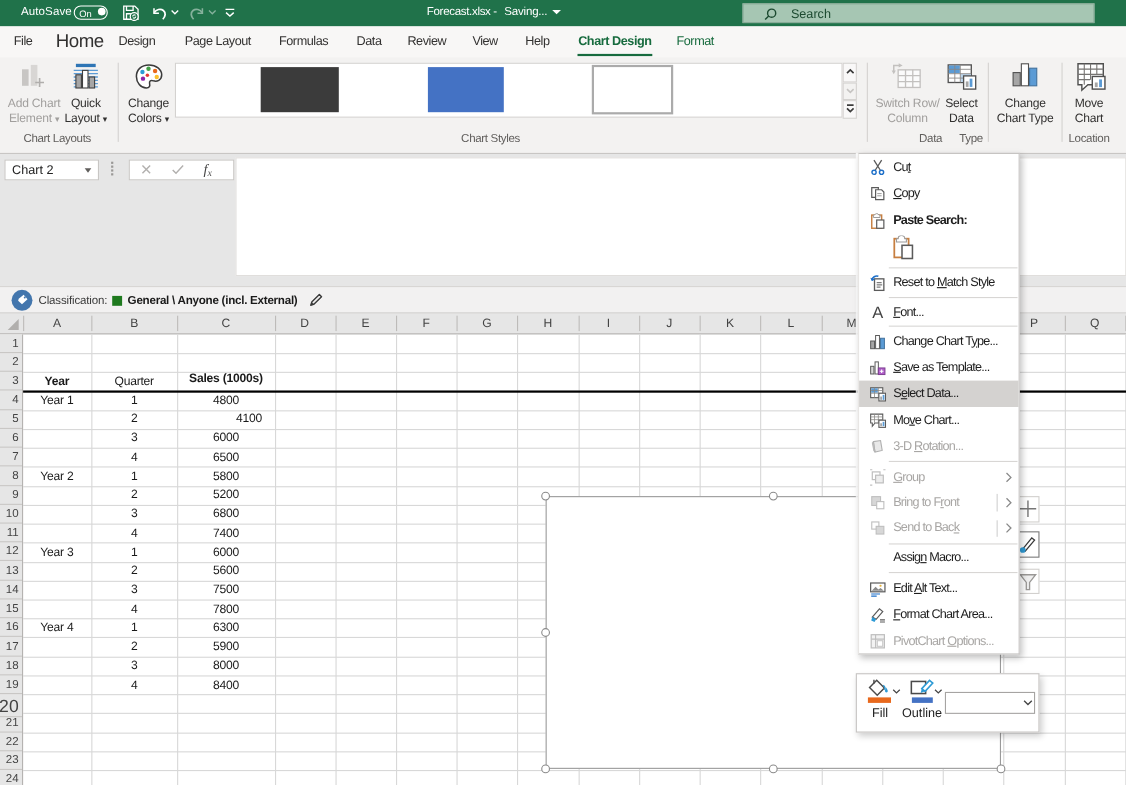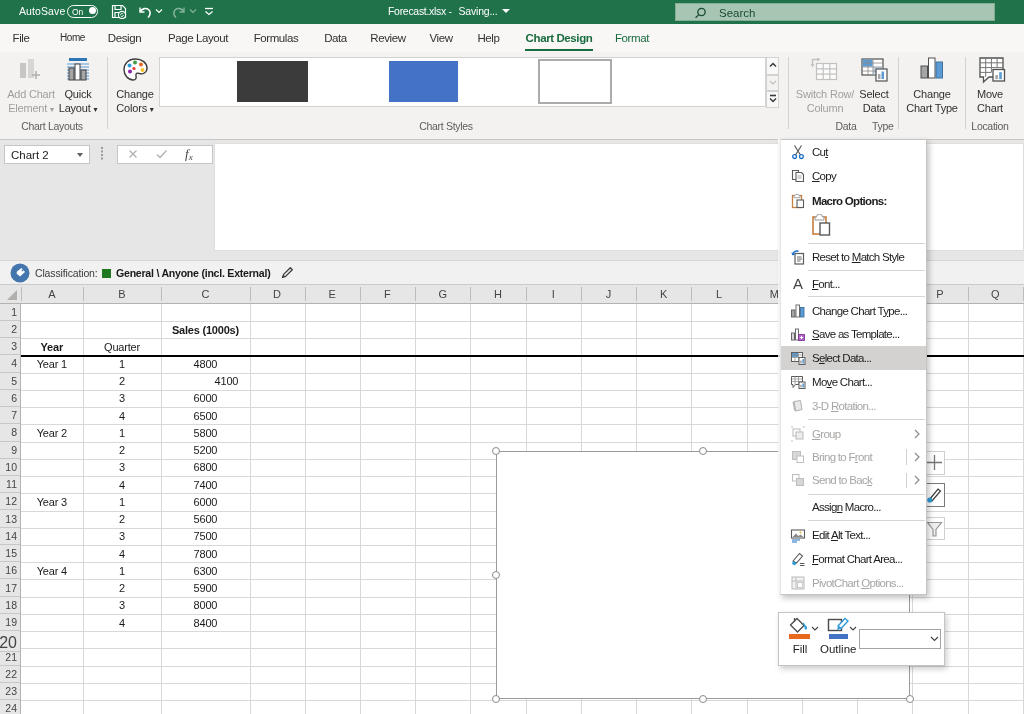--- a/index.html
+++ b/index.html
@@ -110,21 +110,21 @@
 <div class="abs" style="left:21px;top:328.9px;width:1003px;height:1px;background:#d8d8d8"></div>
 <div class="abs" style="left:21px;top:346.2px;width:1003px;height:1px;background:#d8d8d8"></div>
 <div class="abs" style="left:21px;top:363.4px;width:1003px;height:1px;background:#d8d8d8"></div>
 <div class="abs" style="left:21px;top:380.6px;width:1003px;height:1px;background:#d8d8d8"></div>
 <div class="abs" style="left:21px;top:397.9px;width:1003px;height:1px;background:#d8d8d8"></div>
 <div class="abs" style="left:21px;top:415.1px;width:1003px;height:1px;background:#d8d8d8"></div>
 
 </div>
 <div class="abs ct" style="left:21.0px;top:338.1px;width:61.6px;height:17.24px;font-size:11px;letter-spacing:-0.2px;color:#1a1a1a;font-weight:bold;">Year</div>
 <div class="abs ct" style="left:82.6px;top:338.1px;width:78.8px;height:17.24px;font-size:11px;letter-spacing:-0.2px;color:#1a1a1a;font-weight:normal;">Quarter</div>
-<div class="abs ct" style="left:161.4px;top:322px;width:88.1px;height:16px;font-size:11px;letter-spacing:-0.2px;color:#1a1a1a;font-weight:bold;">Sales (1000s)</div>
+<div class="abs ct" style="left:161.4px;top:336px;width:88.1px;height:16px;font-size:11px;letter-spacing:-0.2px;color:#1a1a1a;font-weight:bold;">Sales (1000s)</div>
 <div class="abs ct" style="left:21.0px;top:355.3px;width:61.6px;height:17.24px;font-size:11px;letter-spacing:-0.2px;color:#1a1a1a;">Year 1</div>
 <div class="abs ct" style="left:82.6px;top:355.3px;width:78.8px;height:17.24px;font-size:11px;letter-spacing:-0.2px;color:#1a1a1a;">1</div>
 <div class="abs ct" style="left:161.4px;top:355.3px;width:88.1px;height:17.24px;font-size:11px;letter-spacing:-0.2px;color:#1a1a1a;">4800</div>
 <div class="abs ct" style="left:82.6px;top:372.6px;width:78.8px;height:17.24px;font-size:11px;letter-spacing:-0.2px;color:#1a1a1a;">2</div>
 <div class="abs ct" style="left:161.4px;top:372.6px;width:88.1px;height:17.24px;font-size:11px;letter-spacing:-0.2px;color:#1a1a1a;padding-left:42px;">4100</div>
 <div class="abs ct" style="left:82.6px;top:389.8px;width:78.8px;height:17.24px;font-size:11px;letter-spacing:-0.2px;color:#1a1a1a;">3</div>
 <div class="abs ct" style="left:161.4px;top:389.8px;width:88.1px;height:17.24px;font-size:11px;letter-spacing:-0.2px;color:#1a1a1a;">6000</div>
 <div class="abs ct" style="left:82.6px;top:407.0px;width:78.8px;height:17.24px;font-size:11px;letter-spacing:-0.2px;color:#1a1a1a;">4</div>
 <div class="abs ct" style="left:161.4px;top:407.0px;width:88.1px;height:17.24px;font-size:11px;letter-spacing:-0.2px;color:#1a1a1a;">6500</div>
 <div class="abs ct" style="left:21.0px;top:424.3px;width:61.6px;height:17.24px;font-size:11px;letter-spacing:-0.2px;color:#1a1a1a;">Year 2</div>
@@ -217,21 +217,21 @@
 <div class="abs" style="left:501.5px;top:9px;width:0;height:0;border-left:4px solid transparent;border-right:4px solid transparent;border-top:4.5px solid #fff"></div>
 <div class="abs" style="left:675px;top:3px;width:320px;height:17.5px;background:#a6c6b3;border:1px solid #88ab97">
     <svg class="abs" style="left:18px;top:2.5px" width="13" height="13" viewBox="0 0 13 13">
       <circle cx="7.5" cy="5.0" r="3.7" fill="none" stroke="#1c4a30" stroke-width="1.3"></circle>
       <path d="M4.8 7.6l-3.2 3.2" stroke="#1c4a30" stroke-width="1.3"></path>
     </svg>
     <span class="abs" style="left:43px;top:2.5px;font-size:11.5px;color:#1c4a30">Search</span>
   </div>
 <div class="abs" style="left:0;top:23.5px;width:1024px;height:28.5px;background:#f8f7f6"></div>
 <div class="abs" style="left:-24px;top:23px;width:90px;height:29px;display:flex;align-items:center;justify-content:center;font-size:11.5px;letter-spacing:-0.4px;color:#323130">File</div>
-<div class="abs" style="left:27.5px;top:23px;width:90px;height:29px;display:flex;align-items:center;justify-content:center;font-size:10px;letter-spacing:-0.4px;color:#323130">Home</div>
+<div class="abs" style="left:27.5px;top:23px;width:90px;height:29px;display:flex;align-items:center;justify-content:center;font-size:17px;letter-spacing:-0.4px;color:#323130">Home</div>
 <div class="abs" style="left:79.5px;top:23px;width:90px;height:29px;display:flex;align-items:center;justify-content:center;font-size:11.5px;letter-spacing:-0.4px;color:#323130">Design</div>
 <div class="abs" style="left:153px;top:23px;width:90px;height:29px;display:flex;align-items:center;justify-content:center;font-size:11.5px;letter-spacing:-0.4px;color:#323130">Page Layout</div>
 <div class="abs" style="left:231px;top:23px;width:90px;height:29px;display:flex;align-items:center;justify-content:center;font-size:11.5px;letter-spacing:-0.4px;color:#323130">Formulas</div>
 <div class="abs" style="left:290.5px;top:23px;width:90px;height:29px;display:flex;align-items:center;justify-content:center;font-size:11.5px;letter-spacing:-0.4px;color:#323130">Data</div>
 <div class="abs" style="left:343px;top:23px;width:90px;height:29px;display:flex;align-items:center;justify-content:center;font-size:11.5px;letter-spacing:-0.4px;color:#323130">Review</div>
 <div class="abs" style="left:396px;top:23px;width:90px;height:29px;display:flex;align-items:center;justify-content:center;font-size:11.5px;letter-spacing:-0.4px;color:#323130">View</div>
 <div class="abs" style="left:443.5px;top:23px;width:90px;height:29px;display:flex;align-items:center;justify-content:center;font-size:11.5px;letter-spacing:-0.4px;color:#323130">Help</div>
 <div class="abs" style="left:514px;top:23px;width:90px;height:29px;display:flex;align-items:center;justify-content:center;font-size:11.5px;letter-spacing:-0.4px;font-weight:bold;color:#176b3e">Chart Design</div>
 <div class="abs" style="left:525px;top:48.5px;width:68px;height:2.5px;background:#176b3e"></div>
 <div class="abs" style="left:587px;top:23px;width:90px;height:29px;display:flex;align-items:center;justify-content:center;font-size:11.5px;letter-spacing:-0.4px;color:#176b3e">Format</div>
@@ -362,21 +362,21 @@
     </svg></div>
 <div class="abs" style="left:812px;top:164.0px;height:24.5px;display:flex;align-items:center;font-size:11.5px;letter-spacing:-0.7px;color:#1d1d1d">
     <span style="white-space:pre"><span style="text-decoration:underline">C</span>opy</span>
   </div>
 <div class="abs" style="left:790px;top:192.8px;width:16px;height:16px"><svg width="16" height="16" viewBox="0 0 16 16">
       <rect x="2.5" y="2.5" width="9" height="12" fill="none" stroke="#c77f41" stroke-width="1.3"></rect>
       <path d="M5 2.5 A2.2 2.2 0 0 1 9 2.5 h1v2.2H4V2.5z" fill="#fff" stroke="#9a9a9a" stroke-width="0.9"></path>
       <rect x="7" y="7" width="6.5" height="7.5" fill="#fff" stroke="#5b5b5b" stroke-width="1.1"></rect>
     </svg></div>
 <div class="abs" style="left:812px;top:188.5px;height:24.5px;display:flex;align-items:center;font-size:11.5px;letter-spacing:-0.7px;font-weight:bold;color:#1d1d1d">
-    <span style="white-space:pre">Macro Options:</span>
+    <span style="white-space:pre">Paste Search:</span>
   </div>
 <div class="abs" style="left:811px;top:214.0px;width:24px;height:25px"><svg width="22" height="24" viewBox="0 0 22 24">
       <rect x="2" y="3" width="13" height="17" fill="none" stroke="#c77f41" stroke-width="1.6"></rect>
       <path d="M5.5 3 A3 3 0 0 1 11.5 3 h1.5v3H4V3z" fill="#fff" stroke="#9a9a9a" stroke-width="1"></path>
       <rect x="9" y="9" width="9.5" height="12" fill="#fff" stroke="#5b5b5b" stroke-width="1.4"></rect>
     </svg></div>
 <div class="abs" style="left:808px;top:242.7px;width:117px;height:1px;background:#d8d6d4"></div>
 <div class="abs" style="left:790px;top:248.8px;width:16px;height:16px"><svg width="16" height="16" viewBox="0 0 16 16">
       <rect x="5" y="4.5" width="8.5" height="10.5" fill="#fff" stroke="#5b5b5b" stroke-width="1.2"></rect>
       <path d="M7 8h4.5M7 10h5M7 12h3.5" stroke="#5b5b5b" stroke-width="0.9"></path>

